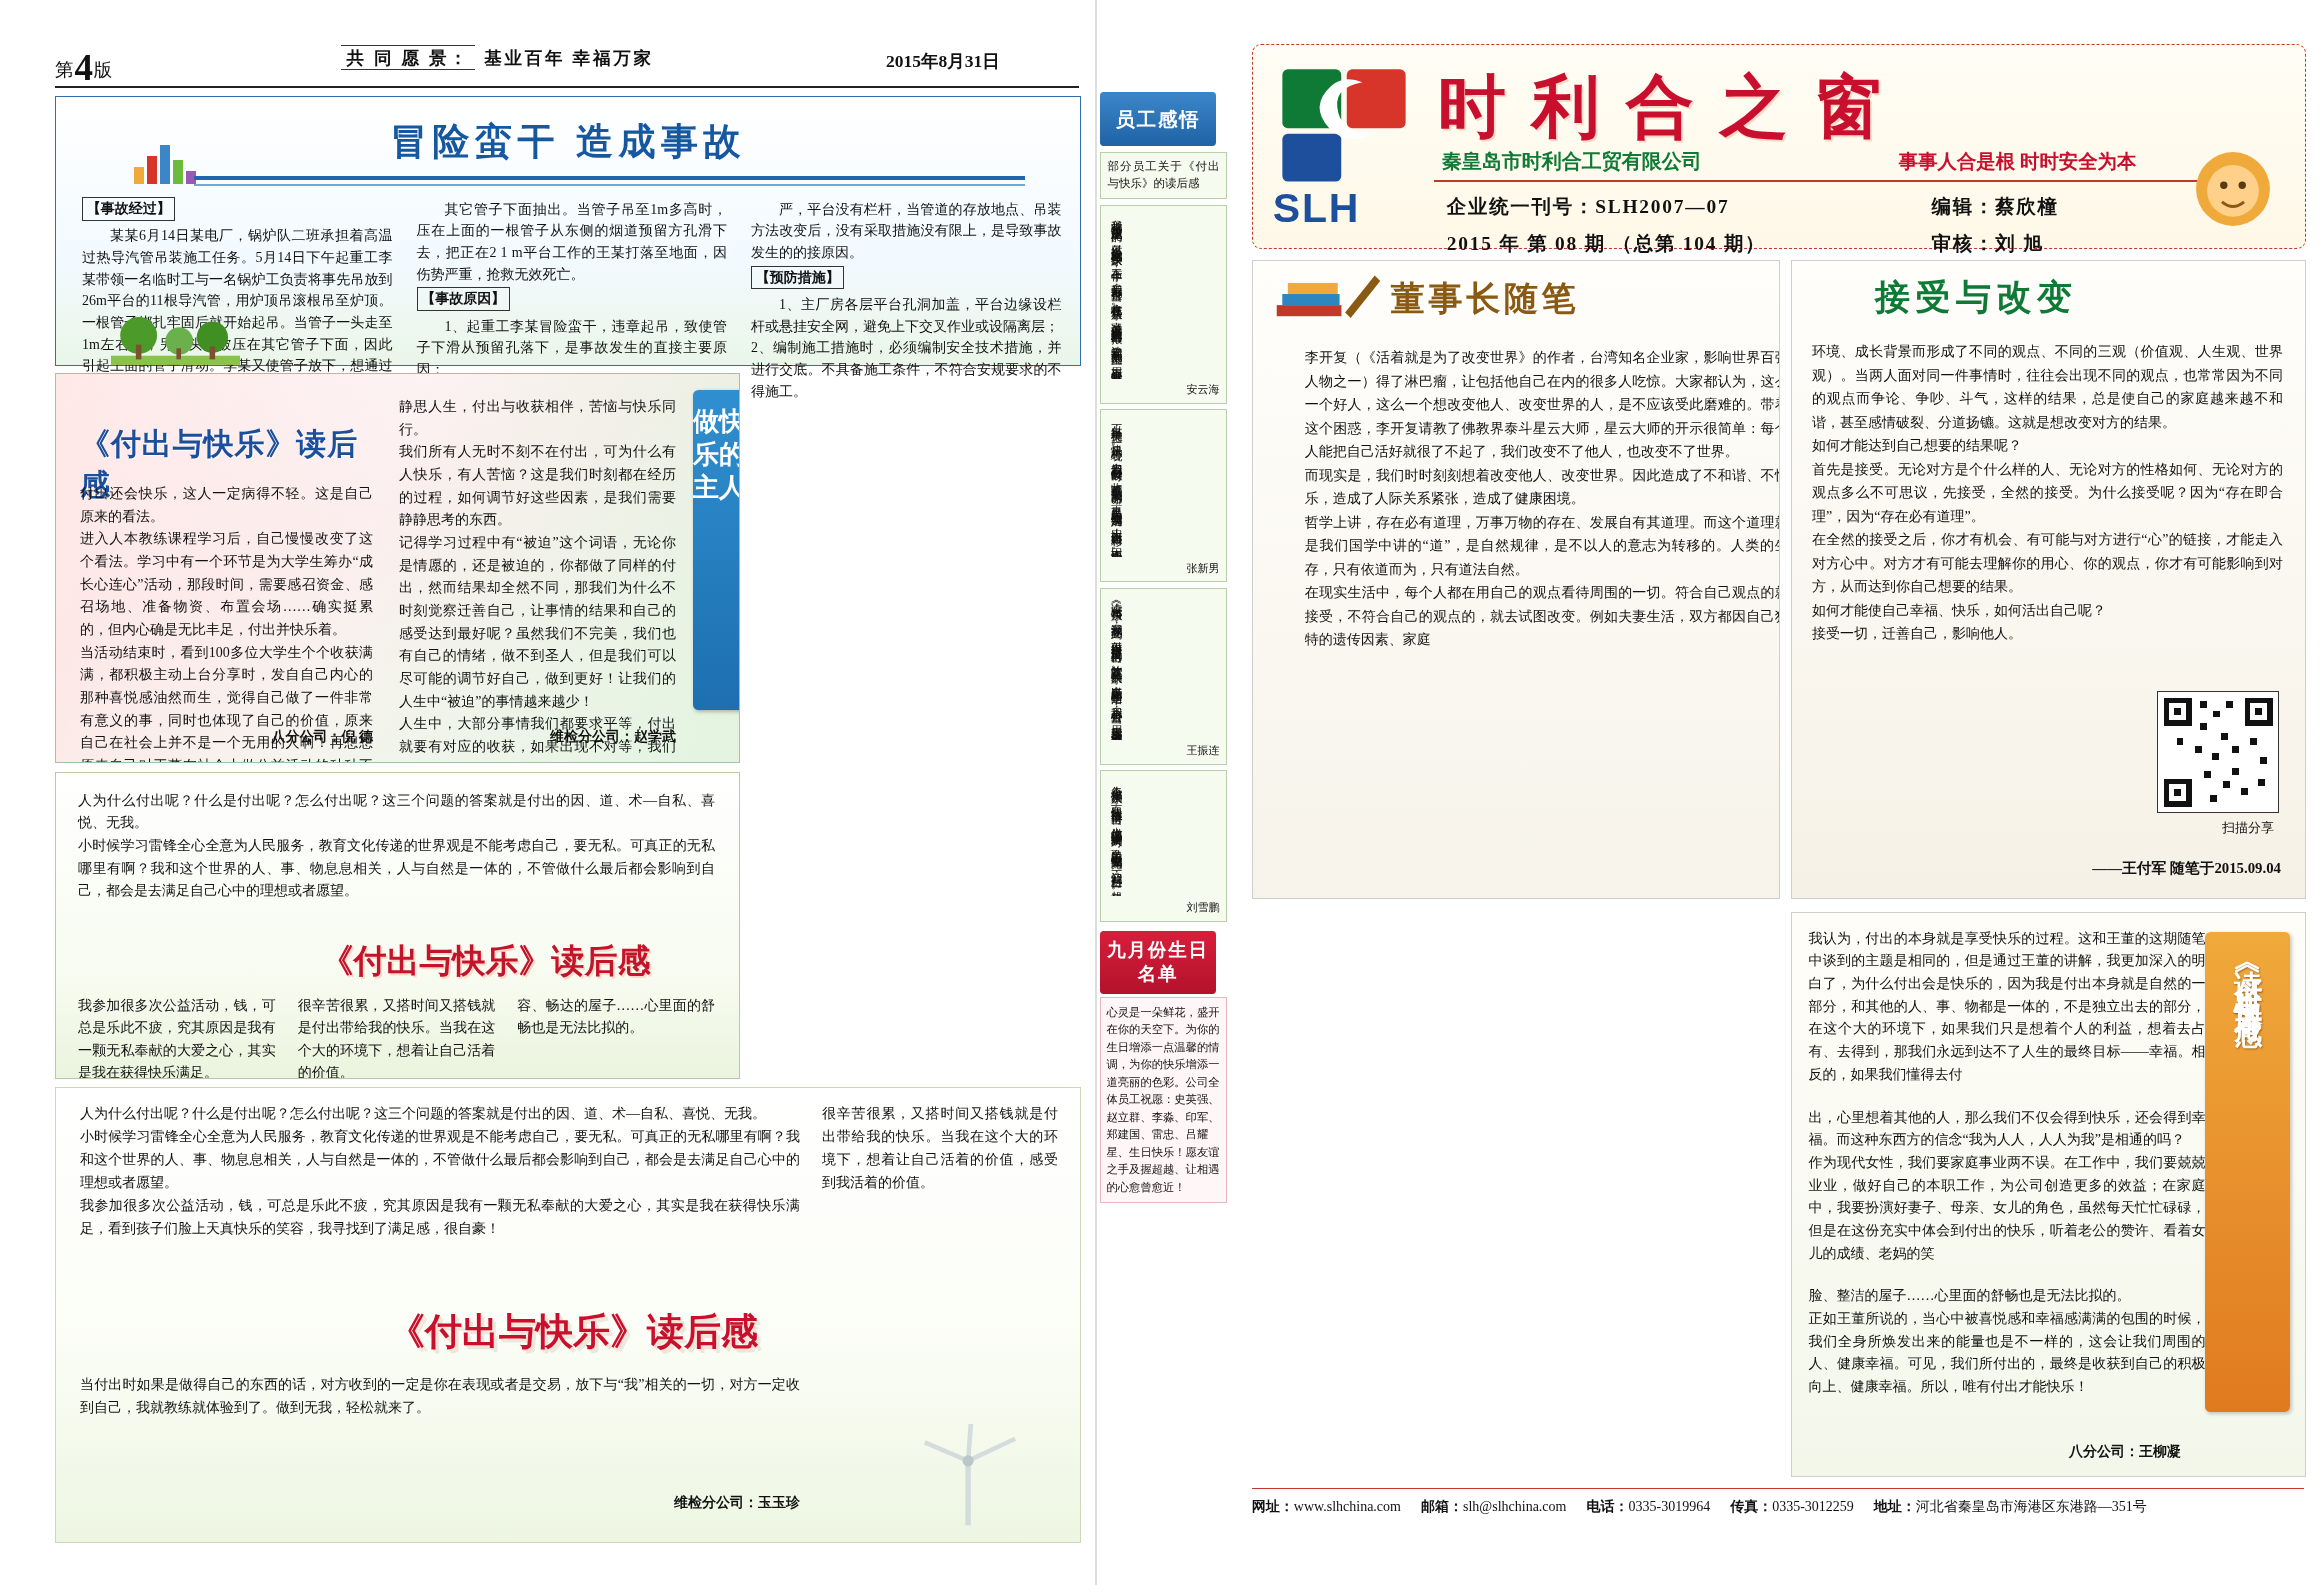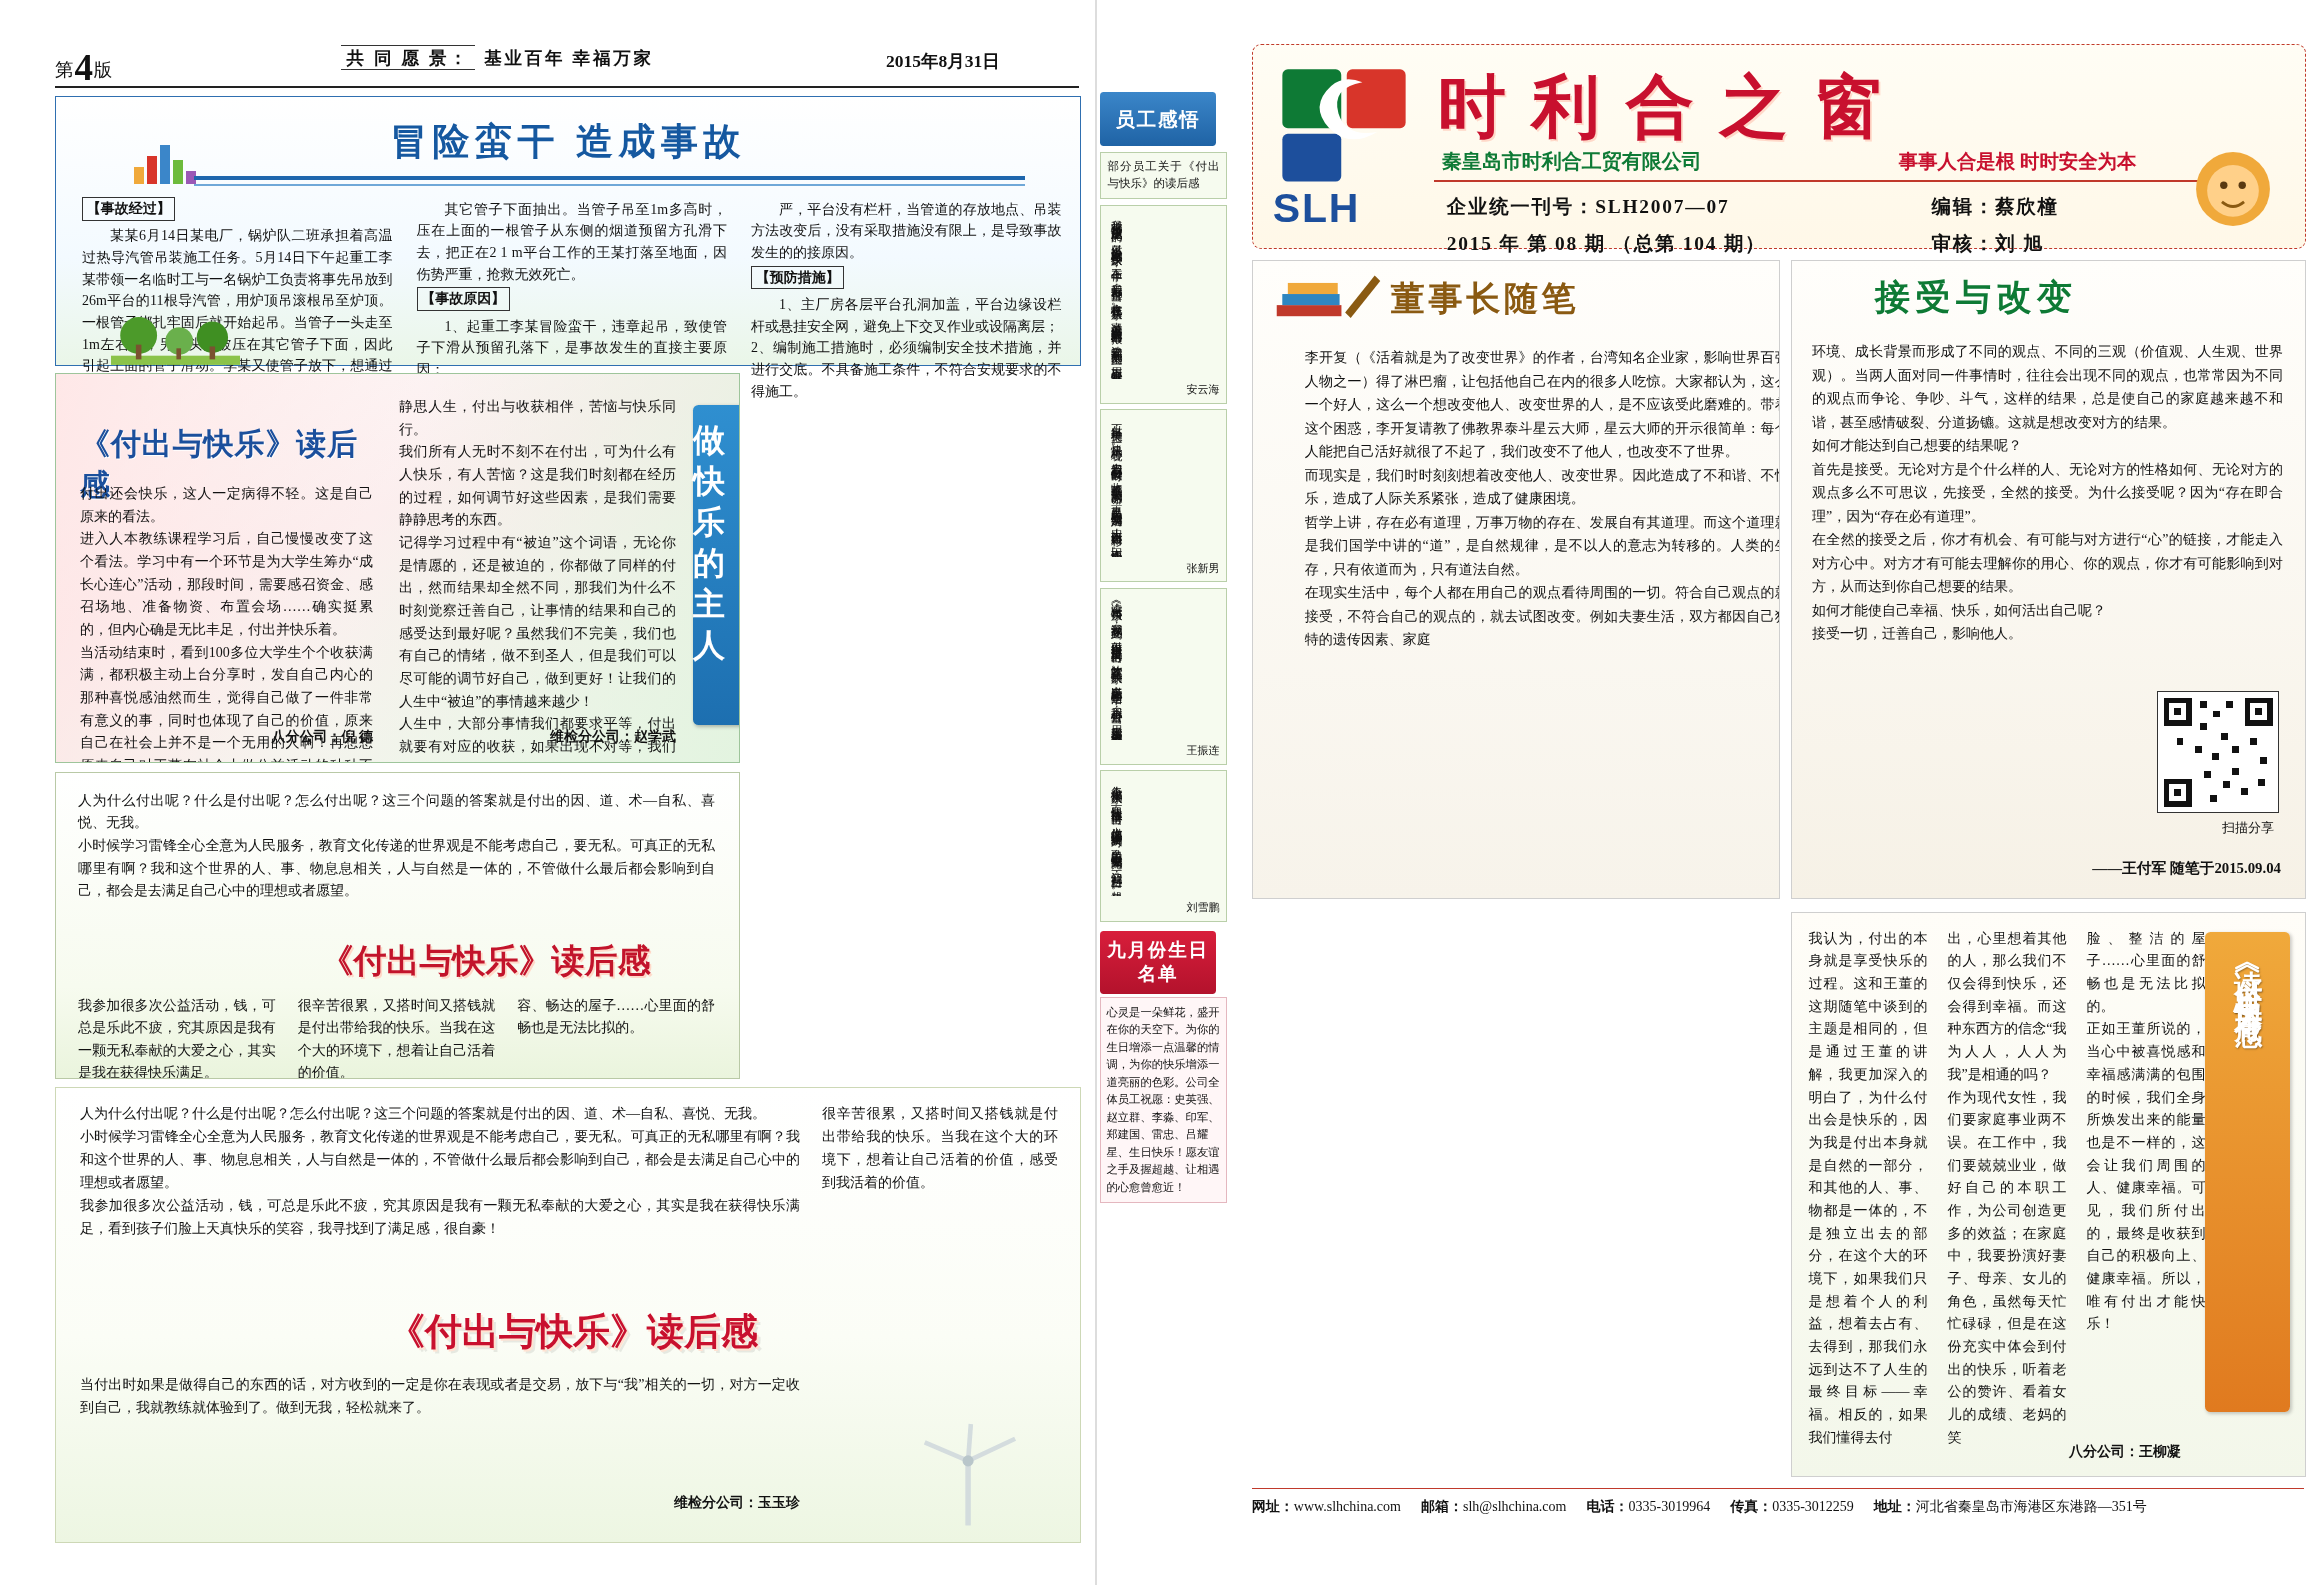--- a/index.html
+++ b/index.html
@@ -28,21 +28,21 @@
   .para{text-indent:2em;margin:1.8px 0;}
   .trees{position:absolute;left:55px;bottom:0;width:129px;height:61px;}
 
   
   .art2{position:absolute;left:55px;top:373px;width:683px;height:388px;border:0.9px solid #9ec59b;background:linear-gradient(160deg,#fdf6f6 0%,#fbeaea 40%,#eef7ea 100%);overflow:hidden;}
   .art2 .grad{position:absolute;inset:0;background:linear-gradient(110deg,rgba(255,228,228,.8),rgba(255,255,255,.2) 45%,rgba(225,243,222,.85));}
   .art2-title{position:absolute;left:24px;top:50px;width:305px;font-size:30px;font-weight:bold;color:#1b4f9c;letter-spacing:0.9px;font-family:"Liberation Sans",sans-serif;text-shadow:0.9px 0.9px 0 #fff;}
   .art2-left{position:absolute;left:24px;top:109px;width:293px;font-size:14px;line-height:1.62;text-align:justify;}
   .art2-right{position:absolute;left:343px;top:22px;width:277px;font-size:14px;line-height:1.62;text-align:justify;}
   .sig{text-align:right;font-weight:bold;font-size:14px;margin-top:7.4px;}
-  .vstrip{position:absolute;left:637px;top:31px;width:52px;height:305px;background:linear-gradient(180deg,#2f8fd0,#1d6fb0);border-radius:5.5px;color:#fff;font-size:32px;font-weight:bold;text-align:left;line-height:1.28;padding-top:14.8px;box-shadow:1.8px 1.8px 3.7px rgba(0,0,0,.25);font-family:"Liberation Sans",sans-serif;}
+  .vstrip{position:absolute;left:637px;top:16px;width:52px;height:305px;background:linear-gradient(180deg,#2f8fd0,#1d6fb0);border-radius:5.5px;color:#fff;font-size:26px;font-weight:bold;text-align:left;line-height:1.28;padding-top:14.8px;box-shadow:1.8px 1.8px 3.7px rgba(0,0,0,.25);font-family:"Liberation Sans",sans-serif;}
 
   .art3{position:absolute;left:55px;top:772px;width:683px;height:305px;border:0.9px solid #b9c9a6;background:linear-gradient(180deg,#ffffff 0%,#f7fbef 70%,#eaf4dd 100%);overflow:hidden;}
   .art3 .body{position:absolute;left:22px;top:16.6px;width:637px;font-size:14px;line-height:1.62;text-align:justify;}
   .banner{position:absolute;left:222px;top:166px;width:415px;height:55px;}
   .banner .bt{position:absolute;left:0;top:0;width:100%;text-align:center;font-size:33px;font-weight:bold;color:#c2142b;font-family:"Liberation Sans",sans-serif;text-shadow:1.8px 1.8px 0 #ffd9c9;}
   .art3-cols{position:absolute;left:22px;top:222px;width:637px;display:flex;gap:22px;}
   .art3-cols .c{flex:1;font-size:14px;line-height:1.6;text-align:justify;}
 
   .art4{position:absolute;left:55px;top:1087px;width:1024px;height:454px;border:0.9px solid #cdd8b6;background:linear-gradient(180deg,#ffffff 0%,#fbfdf6 55%,#edf6e2 100%);overflow:hidden;}
   .art4 .t1{position:absolute;left:24px;top:14.8px;width:720px;font-size:14px;line-height:1.64;text-align:justify;}
@@ -82,21 +82,21 @@
 
   .rart2{position:absolute;left:554px;top:260px;width:513px;height:637px;border:0.9px solid #cfcfcf;background:linear-gradient(180deg,#fffefb,#f6f1e6);overflow:hidden;}
   .rart2 .tt{position:absolute;left:83px;top:13px;font-size:35px;font-weight:bold;color:#0e7a35;letter-spacing:5.5px;font-family:"Liberation Sans",sans-serif;text-shadow:0.9px 0.9px 0 #fff;}
   .rart2 .body{position:absolute;left:20px;top:79px;width:471px;font-size:14px;line-height:1.68;text-align:justify;}
   .qr{position:absolute;right:26px;bottom:85px;width:120px;height:120px;background:#fff;border:0.9px solid #333;}
   .qr .cell{position:absolute;background:#111;}
   .qrcap{position:absolute;right:31px;bottom:61px;font-size:13px;}
   .rsig{position:absolute;right:24px;bottom:20px;font-size:14.8px;font-weight:bold;}
 
   .rart3{position:absolute;left:554px;top:912px;width:513px;height:563px;border:0.9px solid #cfcfcf;background:linear-gradient(180deg,#fffdf8,#f3f7ea);overflow:hidden;}
-  .rart3 .cols{position:absolute;left:16.6px;top:14.8px;width:397px;display:flex;gap:20px;}
+  .rart3 .cols{position:absolute;left:16.6px;top:14.8px;width:397px;display:flex;gap:20px;flex-direction:column;}
   .rart3 .cols .c{flex:1;font-size:14px;line-height:1.62;text-align:justify;}
   .rvert{position:absolute;right:14.8px;top:18.5px;width:85px;height:480px;background:linear-gradient(180deg,#f0a93b,#e07a1f);border-radius:5.5px;box-shadow:1.8px 1.8px 3.7px rgba(0,0,0,.2);}
   .rvert .v{writing-mode:vertical-rl;text-orientation:upright;font-size:28px;font-weight:bold;color:#fff;letter-spacing:5.5px;margin:16.6px auto 0;display:block;font-family:"Liberation Sans",sans-serif;text-shadow:0.9px 0.9px 1.8px rgba(0,0,0,.35);}
   .rsig2{position:absolute;left:277px;bottom:14.8px;font-size:14px;font-weight:bold;}
 
   .footer{position:absolute;left:14.8px;top:1488px;width:1052px;height:52px;border-top:1.8px solid #c0392b;font-size:14px;padding-top:9.2px;box-sizing:border-box;}
   .footer .line{display:flex;gap:20px;}
   .footer .line span{white-space:nowrap;}
 
   .gutter{position:absolute;left:1095px;top:0;width:1.8px;height:1586px;background:#ddd;}

